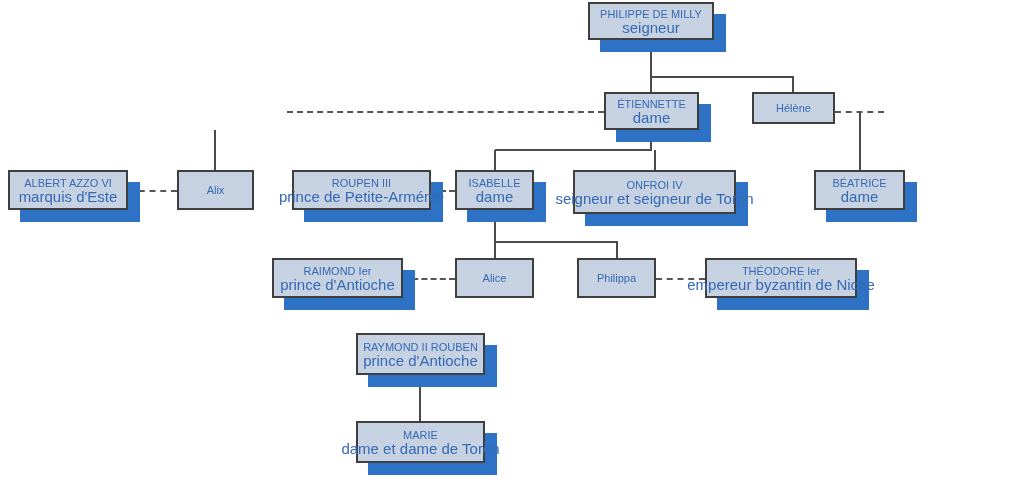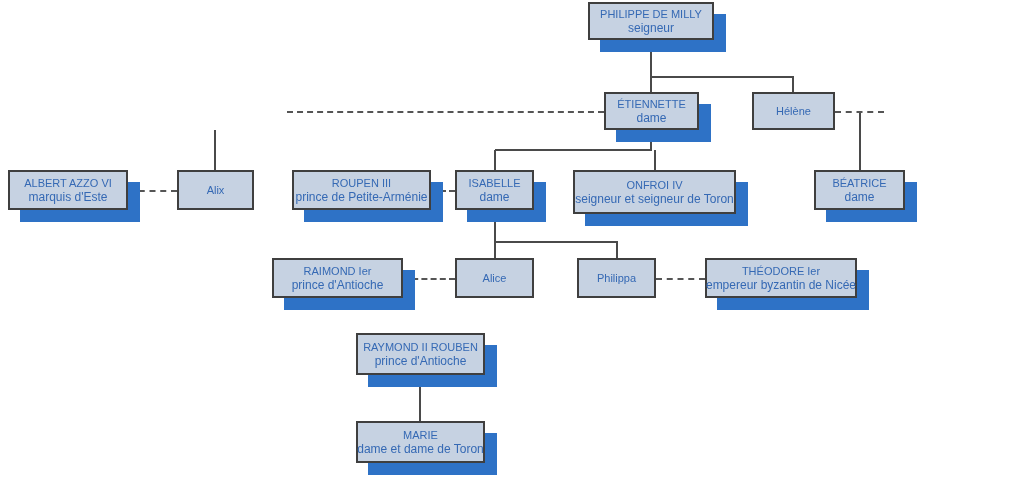--- a/index.html
+++ b/index.html
@@ -67,21 +67,21 @@
   }
   .node .name {
     color: #3569b4;
     font-size: 11px;
     line-height: 14px;
     text-align: center;
     white-space: nowrap;
   }
   .node .title {
     color: #3569b4;
-    font-size: 12px;
+    font-size: 15px;
     line-height: 14px;
     text-align: center;
     white-space: nowrap;
   }
 </style>
 </head>
 <body>
 
 <div id="canvas">
     <div class="line v thick-v" style="left: 650px; top: 40px; height: 38px;"></div>
@@ -111,21 +111,21 @@
         <div class="title">seigneur</div>
       </div>
     </div>
     <div class="node" style="left: 604px; top: 92px; width: 95px; height: 38px;">
       <div class="shadow"></div>
       <div class="box">
         <div class="name">ÉTIENNETTE</div>
         <div class="title">dame</div>
       </div>
     </div>
-    <div class="node noshadow" style="left: 752px; top: 92px; width: 83px; height: 38px;">
+    <div class="node noshadow" style="left: 752px; top: 92px; width: 83px; height: 32px;">
       <div class="box">
         <div class="name">Hélène</div>
       </div>
     </div>
     <div class="node" style="left: 8px; top: 170px; width: 120px; height: 40px;">
       <div class="shadow"></div>
       <div class="box">
         <div class="name">ALBERT AZZO VI</div>
         <div class="title">marquis d'Este</div>
       </div>

